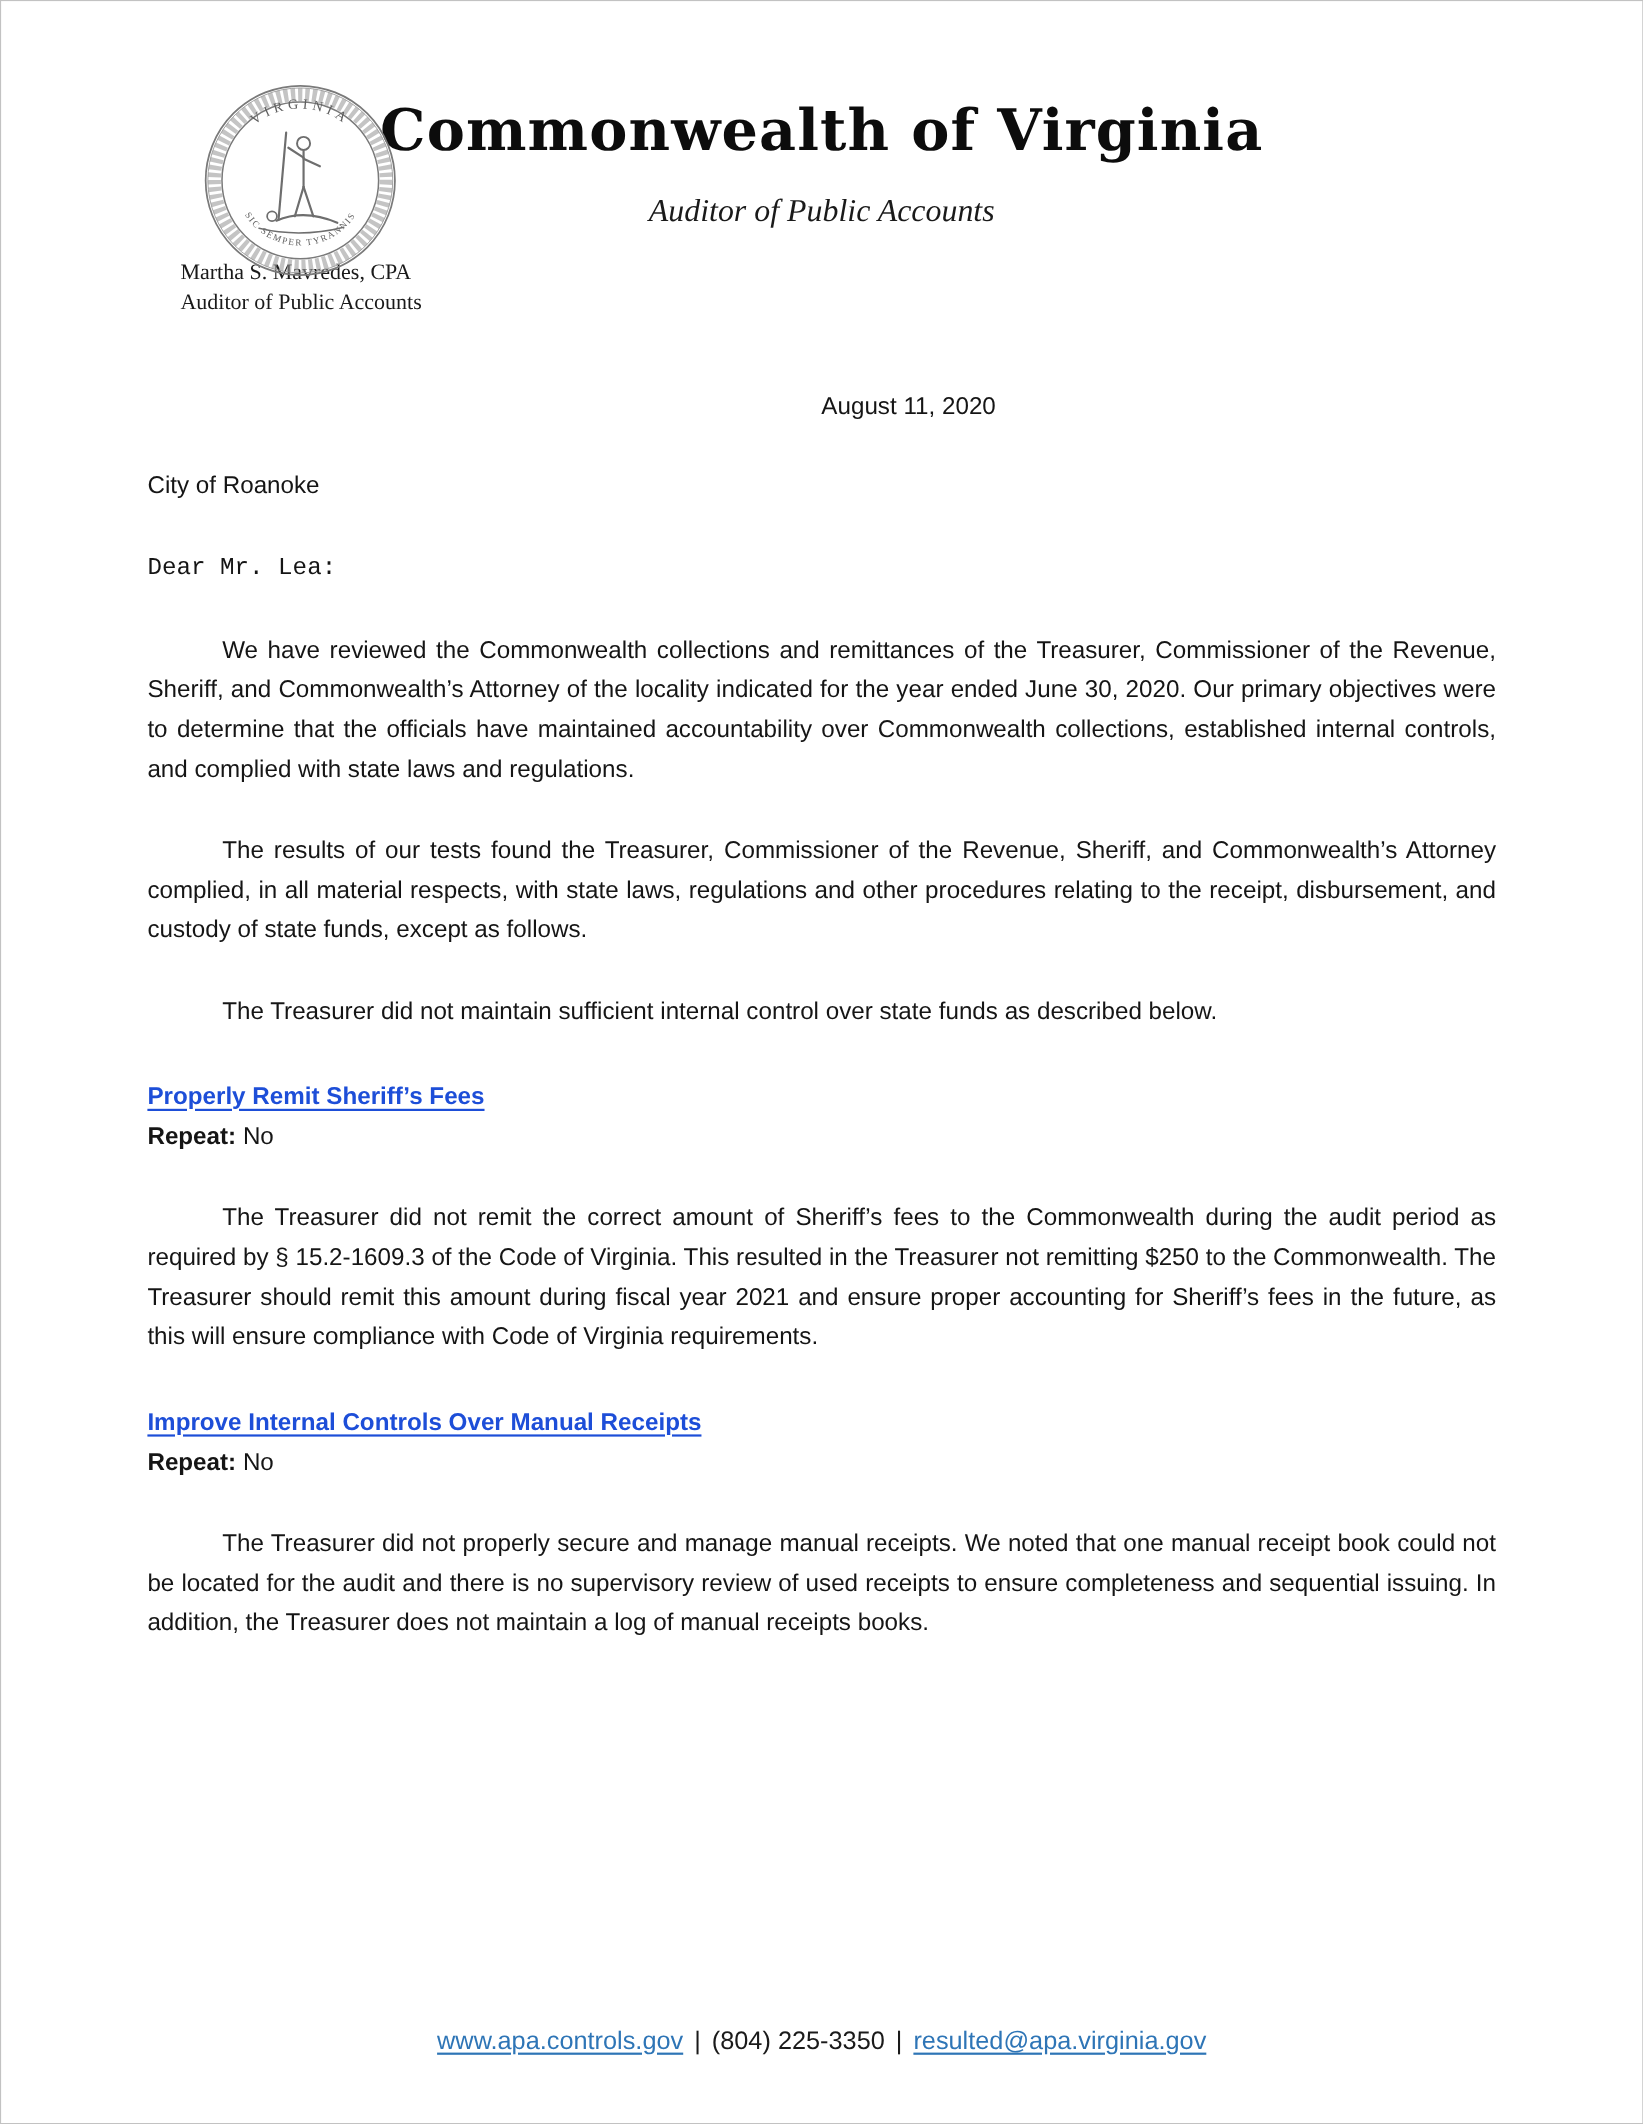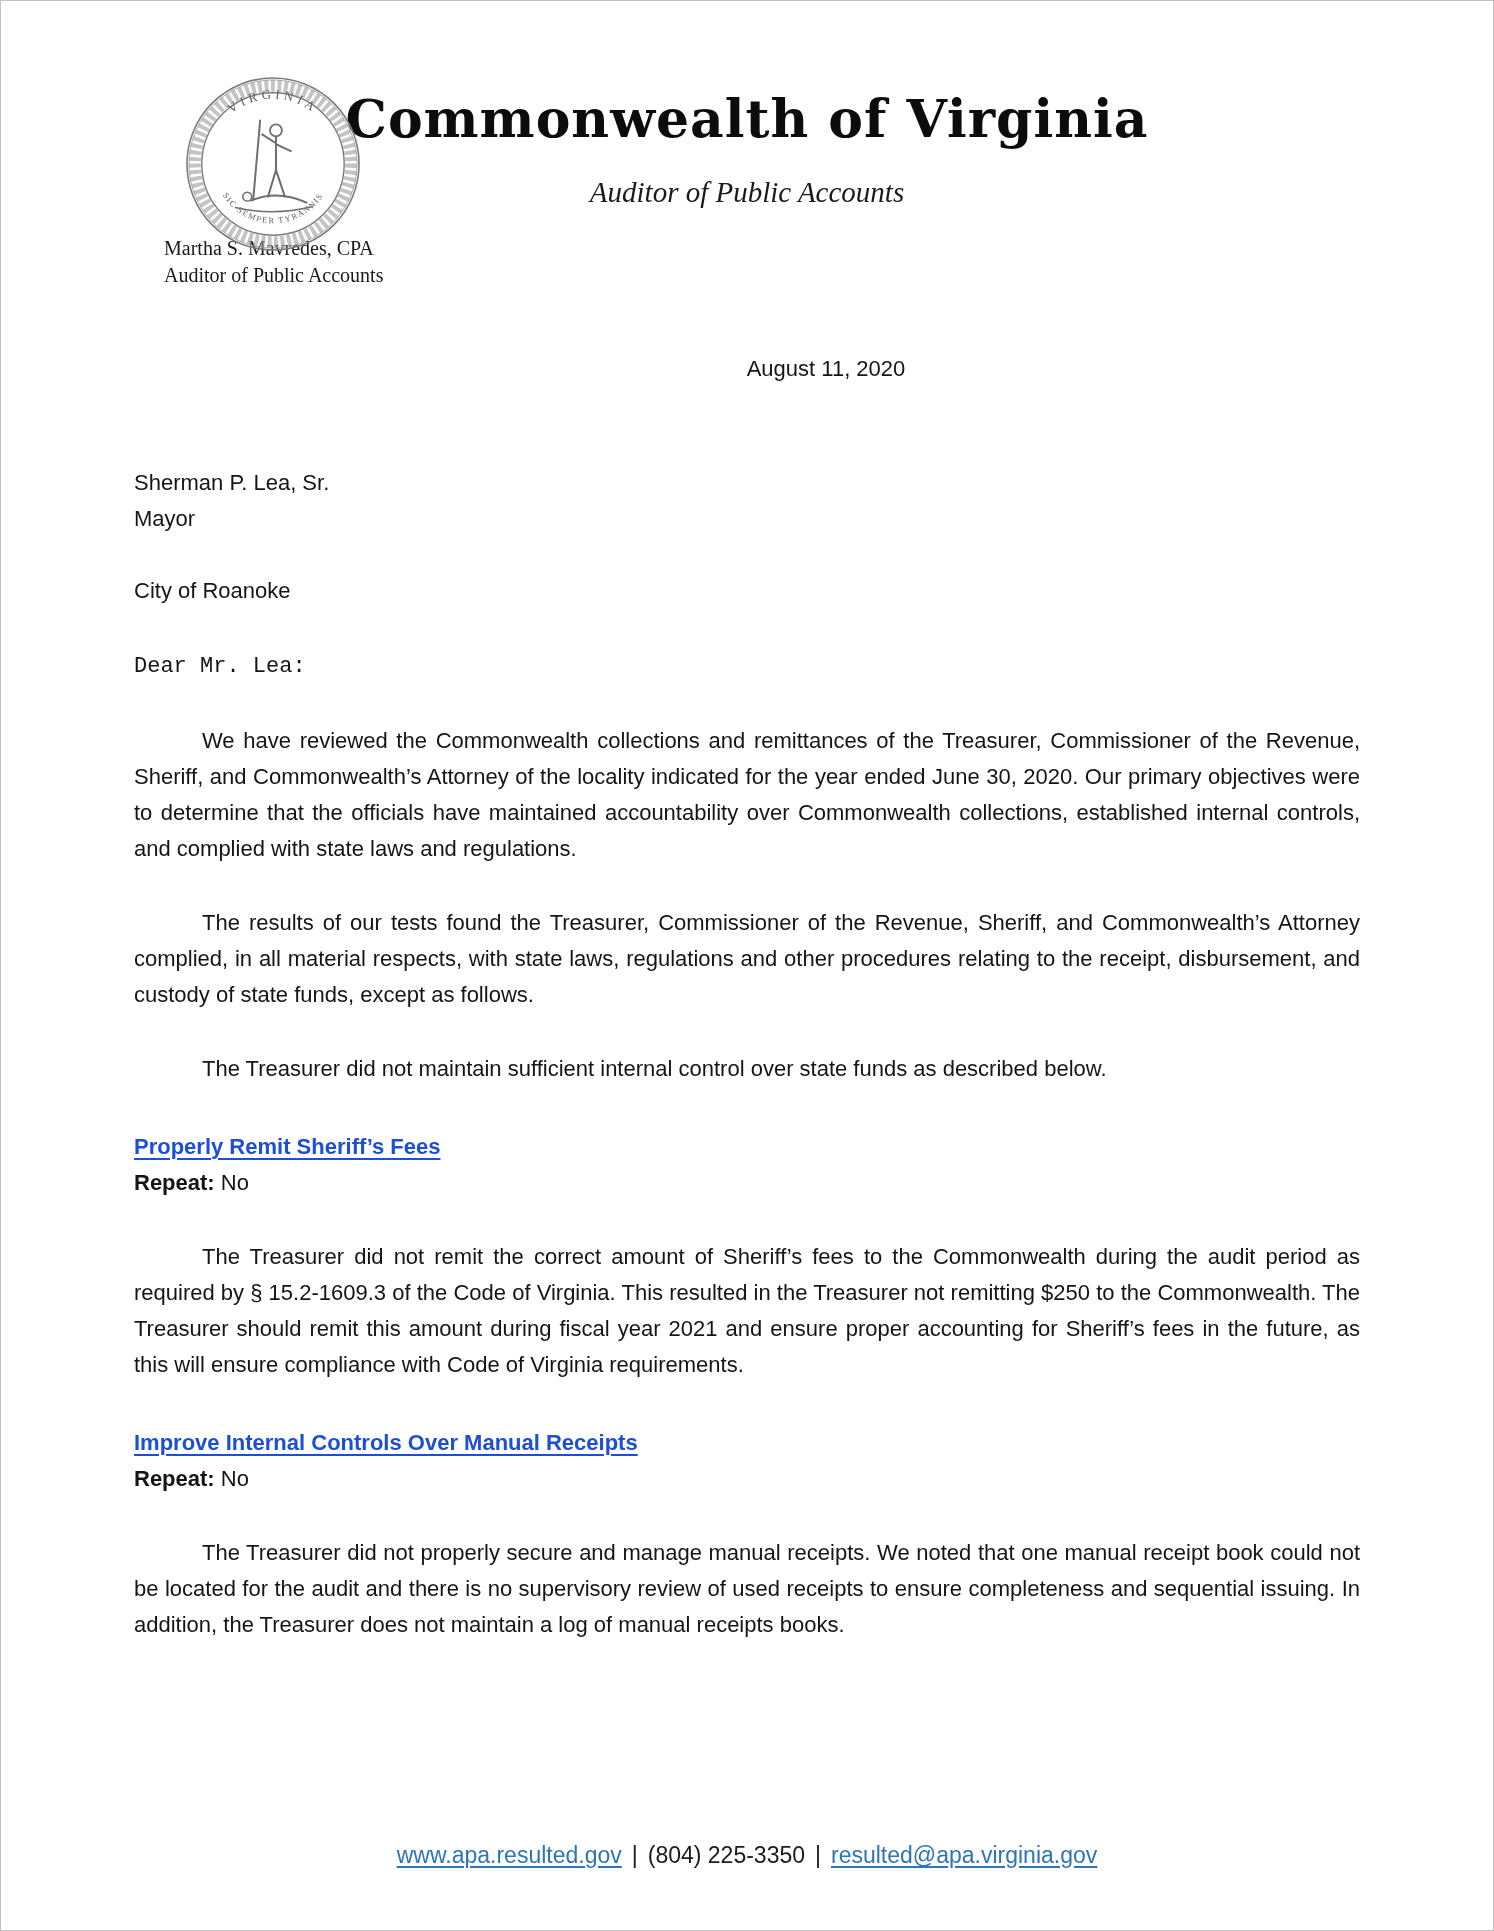--- a/index.html
+++ b/index.html
@@ -148,24 +148,20 @@
     <div class="lh-row">
       <div class="lh-left">
         <div>Martha S. Mavredes, CPA</div>
         <div>Auditor of Public Accounts</div>
       </div>
     </div>
   </header>
 
   <div class="date">August 11, 2020</div>
 
-  <div class="recipient">
-    <div>Sherman P. Lea, Sr.</div>
-    <div>Mayor</div>
-  </div>
   <div class="locality">City of Roanoke</div>
 
   <div class="salutation">Dear Mr. Lea:</div>
 
   <p class="para">We have reviewed the Commonwealth collections and remittances of the Treasurer, Commissioner of the Revenue, Sheriff, and Commonwealth’s Attorney of the locality indicated for the year ended June 30, 2020.  Our primary objectives were to determine that the officials have maintained accountability over Commonwealth collections, established internal controls, and complied with state laws and regulations.</p>
   <p class="para">The results of our tests found the Treasurer, Commissioner of the Revenue, Sheriff, and Commonwealth’s Attorney complied, in all material respects, with state laws, regulations and other procedures relating to the receipt, disbursement, and custody of state funds, except as follows.</p>
   <p class="para">The Treasurer did not maintain sufficient internal control over state funds as described below.</p>
 
   <section class="finding">
     <h2 class="finding-heading">Properly Remit Sheriff’s Fees</h2>
@@ -179,16 +175,16 @@
   <section class="finding">
     <h2 class="finding-heading">Improve Internal Controls Over Manual Receipts</h2>
     <div class="repeat-line">
       <span class="lbl">Repeat:</span>
       <span>No</span>
     </div>
     <p class="para">The Treasurer did not properly secure and manage manual receipts.  We noted that one manual receipt book could not be located for the audit and there is no supervisory review of used receipts to ensure completeness and sequential issuing.  In addition, the Treasurer does not maintain a log of manual receipts books.</p>
   </section>
 
   <footer class="footer">
-    <a href="#">www.apa.resulted.gov</a><span class="sep">|</span><span>(804) 225-3350</span><span class="sep">|</span><a href="#">resulted@apa.virginia.gov</a>
+    <a href="#">www.apa.controls.gov</a><span class="sep">|</span><span>(804) 225-3350</span><span class="sep">|</span><a href="#">resulted@apa.virginia.gov</a>
   </footer>
 
 </div>
 
 </body></html>

